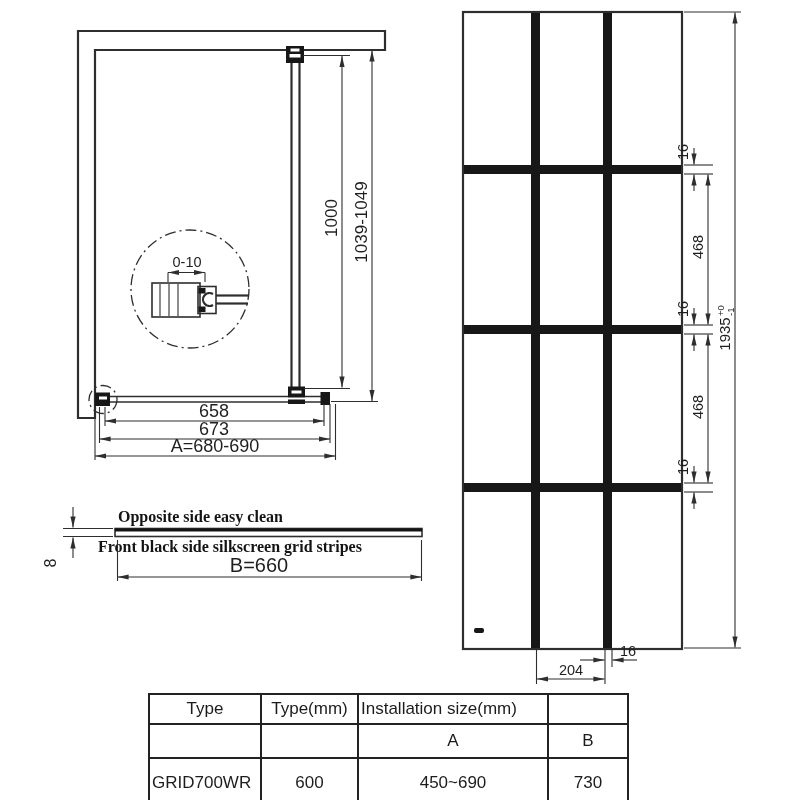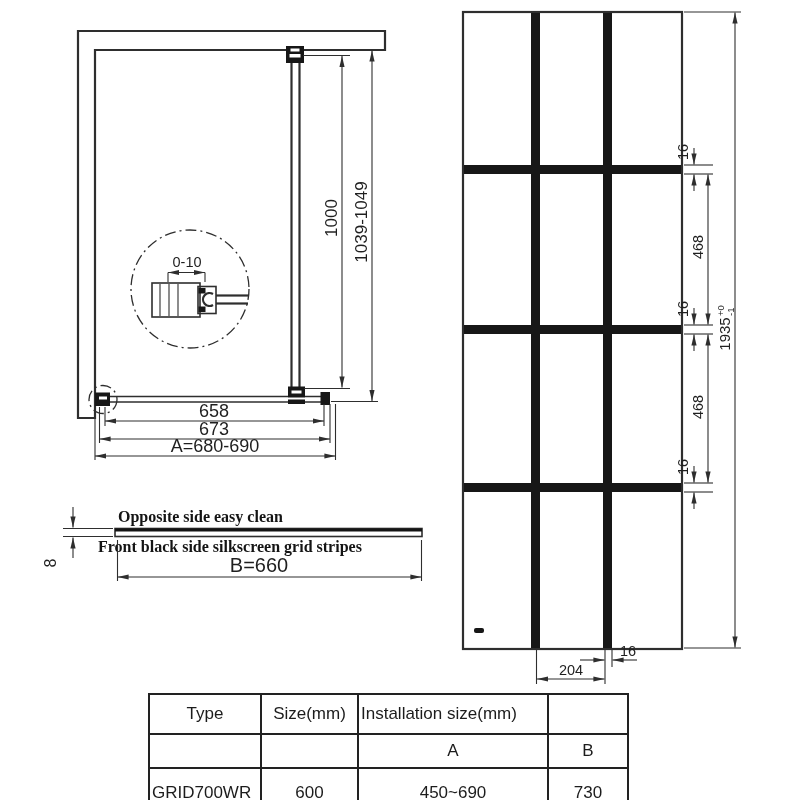--- a/index.html
+++ b/index.html
@@ -202,23 +202,23 @@
 
 <div class="tbl-wrap">
   <table>
     <colgroup>
         <col style="width:112px">
         <col style="width:97px">
         <col style="width:190px">
         <col style="width:80px">
       </colgroup>
     <tbody>
-        <tr style="height:40px">
+        <tr style="height:30px">
       <td>Type</td>
-      <td>Size(mm)</td>
+      <td>Type(mm)</td>
       <td class="left">Installation size(mm)</td>
       <td></td>
     </tr>
     <tr style="height:34px">
       <td></td>
       <td></td>
       <td>A</td>
       <td>B</td>
     </tr>
     <tr style="height:49px">

